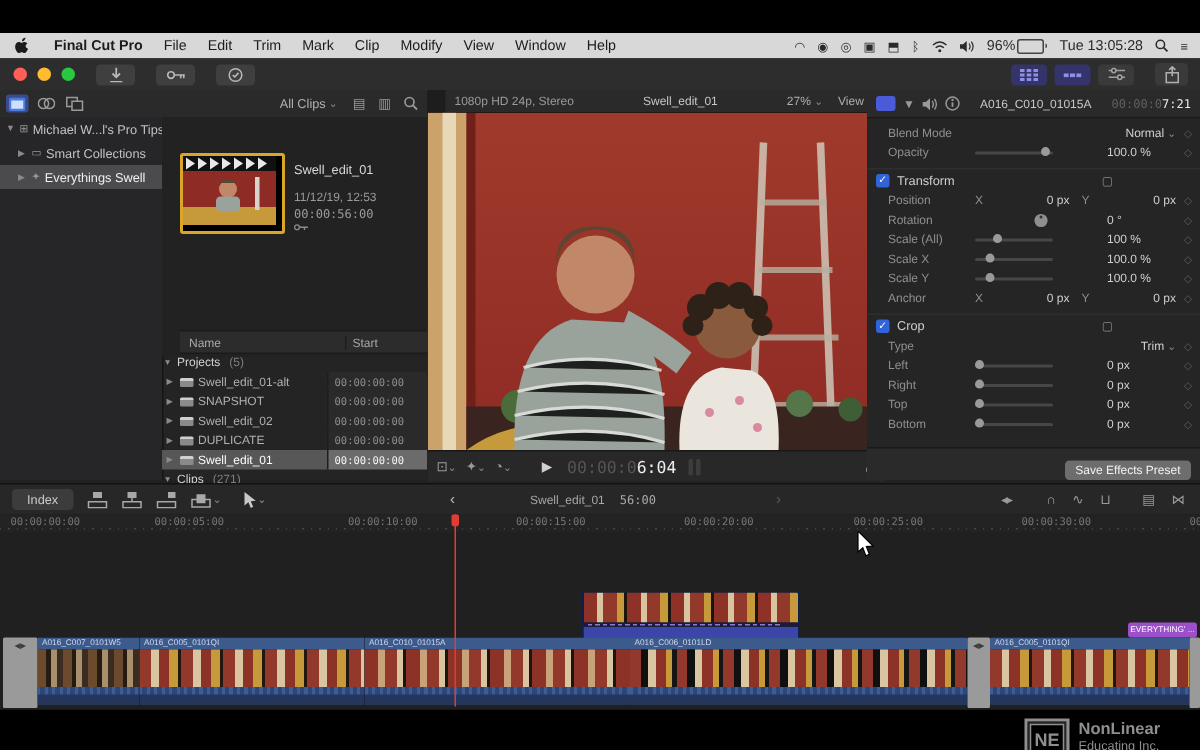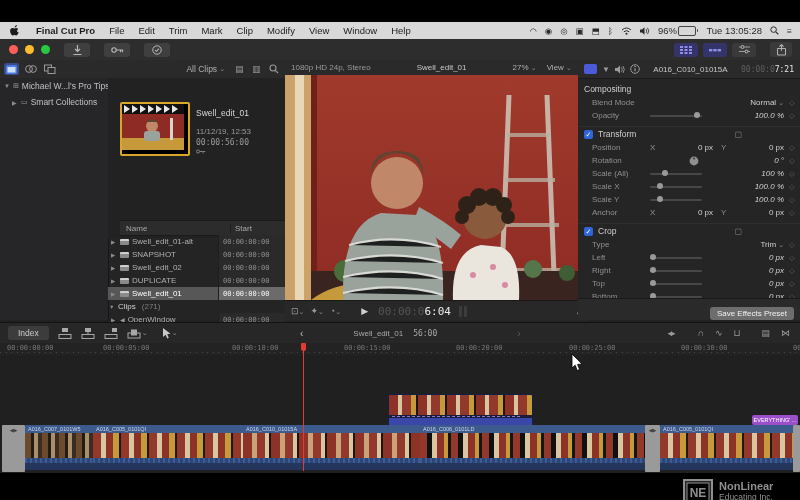--- a/index.html
+++ b/index.html
@@ -67,21 +67,21 @@
   .lrow.grp .tri{margin-left:1px;}
   .lrow .cico{width:9px;height:6px;background:linear-gradient(#cfcfcf 0 2px,#8a8a8a 2px);border-radius:1px;}
   .lrow .aico{font-size:6px;color:#9a9a9a;}
   .lrow.grp{color:#d2d2d2;}
   .lrow.grp .cnt{color:#7e7e7e;margin-left:3px;}
   .lrow.sel .namecell{background:#575757;color:#fff;}
   .lrow.sel .startcell{background:#6b6b6b;color:#f5f5f5;}
   #listfoot{position:absolute;left:108px;top:285px;width:177px;height:17px;background:#2a2a2a;border-top:1px solid #1a1a1a;display:flex;align-items:center;justify-content:center;font-size:7.5px;color:#9a9a9a;}
 
   
-  #viewer{left:285px;width:293px;height:260px;background:#1d1d1d;border-right:1px solid #121212;}
+  #viewer{left:285px;width:293px;height:260px;background:#1d1d1d;border-right:1px solid #121212;padding-left:12px;}
   #viewer .ptoolbar{justify-content:space-between;padding:0 6px;height:15px;font-size:8px;}
   #vidwrap{position:absolute;left:0;top:15px;width:293px;height:225px;background:#000;overflow:hidden;}
   #vctrl{position:absolute;left:0;top:240px;width:293px;height:20px;background:#282828;border-top:1px solid #181818;display:flex;align-items:center;padding:0 6px;gap:6px;font-size:9px;color:#9a9a9a;}
   #vtc{margin-left:4px;font-size:11px;color:#555;}
   #vtc .lit{color:#ececec;}
   .meters{display:flex;gap:2px;margin-left:2px;}
   .meters i{width:3px;height:11px;background:#3c3c3c;border-radius:1px;}
 
   
   #inspector{left:578px;width:222px;height:260px;background:#252525;}
@@ -90,21 +90,21 @@
   .insico.video{width:13px;height:10px;border-radius:2px;background:#4a5ad8;display:inline-block;}
   #ins-title{flex:1;text-align:center;font-size:8px;color:#c8c8c8;}
   #ins-tc{font-size:8px;color:#5f5f5f;}
   #ins-tc .lit{color:#e8e8e8;}
   .ins-sec{display:flex;align-items:center;height:14px;border-top:1px solid #2e2e2e;font-size:8.5px;color:#cfcfcf;padding:0 6px;gap:5px;}
   .ins-sec .resetbox{margin-left:auto;margin-right:52px;color:#8a8a8a;font-size:8px;}
   .cbx{width:9px;height:9px;border-radius:2px;background:#3064d8;color:#fff;font-size:7px;line-height:9px;text-align:center;}
   .irow{display:flex;align-items:center;height:13px;font-size:8px;color:#8f8f8f;padding-left:14px;}
   .irow .lbl{width:58px;}
   .irow .mid{flex:1;display:flex;align-items:center;}
-  .irow .val{width:46px;text-align:right;color:#d0d0d0;font-style:italic;}
+  .irow .val{width:46px;color:#d0d0d0;}
   .irow .kf{width:16px;text-align:center;color:#5e5e5e;font-size:7px;}
   .slider{position:relative;width:52px;height:2px;background:#474747;border-radius:1px;}
   .slider .thumb{position:absolute;top:-2.5px;width:6px;height:6px;background:#9a9a9a;border-radius:50% 50% 50% 50%/55% 55% 45% 45%;}
   .xy{display:flex;flex:1;align-items:center;font-size:8px;}
   .xy .axis{color:#8f8f8f;}
   .xy .v{color:#d0d0d0;text-align:right;flex:1;}
   .ddl{display:flex;align-items:center;gap:2px;color:#d0d0d0;}
   #savebar{position:absolute;left:0;bottom:0;width:222px;height:22px;background:#2a2a2a;border-top:1px solid #1a1a1a;display:flex;align-items:flex-end;justify-content:flex-end;padding-right:6px;box-sizing:border-box;}
   #savebtn{background:#6d6d6d;color:#f2f2f2;font-size:8px;border-radius:3px;padding:2px 7px;}
 
@@ -316,20 +316,25 @@
         <div class="side-row">
           <span class="tri">▼</span>
           <span class="ic">⊞</span>
           <span>Michael W...l's Pro Tips</span>
         </div>
         <div class="side-row child">
           <span class="tri">▶</span>
           <span class="ic">▭</span>
           <span>Smart Collections</span>
         </div>
+        <div class="side-row child sel">
+          <span class="tri">▶</span>
+          <span class="ic">✦</span>
+          <span>Everythings Swell</span>
+        </div>
       </div>
 
       <div id="filmarea">
         <div id="clipcard">
           <svg width="62" height="46" viewBox="0 0 62 46">
             <rect width="62" height="46" fill="#8e2b24"></rect>
             <rect x="0" y="0" width="62" height="10" fill="#111"></rect>
             <g fill="#e8e8e8">
                 <path d="M2 1 l6 4 -6 4z"></path>
                 <path d="M10 1 l6 4 -6 4z"></path>
@@ -356,20 +361,27 @@
               <path d="M3.8 2.5 h5.5 M7 2.5 v1.8" stroke="#8a8a8a" stroke-width="0.9" fill="none"></path>
             </svg>
         </div>
       </div>
 
       <div id="listhdr">
         <span style="flex:1;padding-left:6px;">Name</span>
         <span style="width:62px;border-left:1px solid #1e1e1e;padding-left:4px;">Start</span>
       </div>
       <div id="listrows">
+        <div class="lrow grp">
+          <span class="namecell">
+              <span class="tri">▼</span>
+              <span>Projects</span>
+              <span class="cnt">(5)</span>
+            </span>
+        </div>
         <div class="lrow">
           <span class="namecell">
               <span class="tri">▶</span>
               <span class="cico"></span>
               <span>Swell_edit_01-alt</span>
             </span>
           <span class="startcell mono">00:00:00:00</span>
         </div>
         <div class="lrow">
           <span class="namecell">
@@ -534,23 +546,20 @@
               <circle cx="5" cy="5" r="4.3" fill="none" stroke="#9a9a9a" stroke-width="1"></circle>
               <path d="M5 4.2 v3" stroke="#9a9a9a" stroke-width="1.2"></path>
               <circle cx="5" cy="2.6" r="0.8" fill="#9a9a9a"></circle>
             </svg>
         </span>
         <span id="ins-title">A016_C010_01015A</span>
         <span id="ins-tc" class="mono"><span>00:00:0</span><span class="lit">7:21</span></span>
       </div>
 
       <div style="position:absolute;top:22px;left:0;width:222px;">
-        <div class="ins-sec" style="border-top:none;">
-          <span>Compositing</span>
-        </div>
         <div class="irow">
           <span class="lbl">Blend Mode</span>
           <span class="mid"></span>
           <span class="ddl">
               <span>Normal</span>
               <span class="chev">⌄</span>
             </span>
           <span class="kf">◇</span>
         </div>
         <div class="irow">

